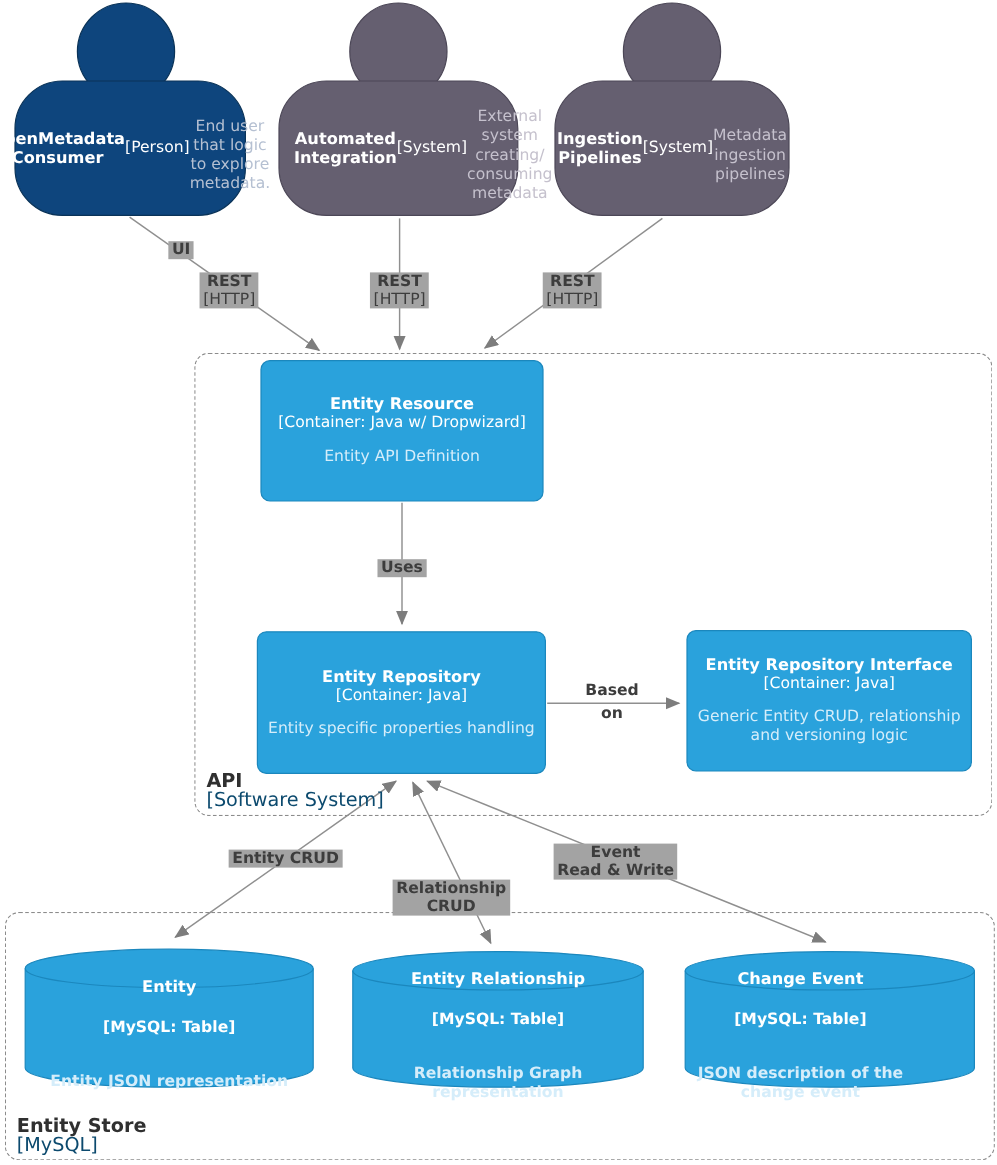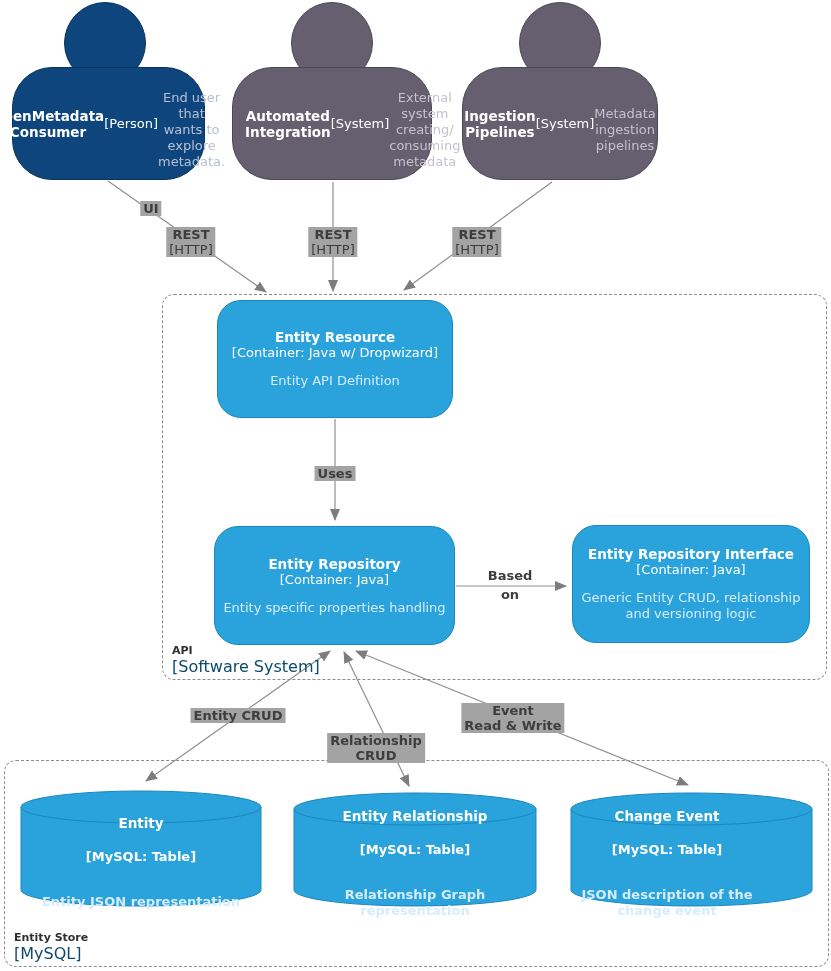--- a/index.html
+++ b/index.html
@@ -7,33 +7,33 @@
     position:relative;width:831px;height:971px;background:#fff;overflow:hidden;
     font-family:"DejaVu Sans","Liberation Sans",sans-serif;font-size:13px;color:#303030;
   }
   svg.edges{position:absolute;left:0;top:0;z-index:1;}
   svg.edges line{stroke:var(--c-line,#8F8F8F);stroke-width:1.2;}
   .arrowhead{fill:var(--c-arrow,#7D7D7D);}
 
   
   .boundary{position:absolute;border:1.5px dashed var(--c-boundary,#8C8C8C);border-radius:12px;z-index:2;}
   .blabel{position:absolute;left:9px;bottom:5px;}
-  .btitle{font-weight:bold;font-size:11px;line-height:18px;color:var(--c-boundary-text,#303030);}
+  .btitle{font-weight:bold;font-size:16px;line-height:18px;color:var(--c-boundary-text,#303030);}
   .bsub{font-size:16px;line-height:14px;color:#0c4a6e;}
 
   
   .head{position:absolute;width:82px;height:82px;border-radius:50%;z-index:3;box-sizing:border-box;}
   .pbody{position:absolute;border-radius:40px;z-index:4;box-sizing:border-box;
          display:flex;flex-direction:row;align-items:center;justify-content:center;
          text-align:center;padding:6px 12px;}
   .person-fill{background:var(--c-person,#0E457D);border:1px solid var(--c-person-border,#0A3358);}
   .ext-fill{background:var(--c-external,#655F70);border:1px solid var(--c-external-border,#4C4757);}
 
   
-  .cnt{position:absolute;border-radius:24px;z-index:4;box-sizing:border-box;
+  .cnt{position:absolute;border-radius:8px;z-index:4;box-sizing:border-box;
        background:var(--c-container,#2AA2DC);border:1px solid var(--c-container-border,#1B87BD);
        display:flex;flex-direction:column;align-items:center;justify-content:center;
        text-align:center;padding:4px 2px;}
 
   .ntitle{font-weight:bold;font-size:13.5px;line-height:16px;color:#fff;}
   .ntype{font-size:13px;line-height:15px;color:#fff;}
   .ndesc{font-size:13px;line-height:16px;margin-top:13px;}
   .desc-person{color:var(--c-desc-person,#B5C0D2);}
   .desc-ext{color:var(--c-desc-external,#C5C1CD);}
   .desc-blue{color:var(--c-desc-container,#D5EDFA);}
@@ -87,21 +87,21 @@
     <div class="blabel">
       <div class="btitle">Entity Store</div>
       <div class="bsub">[MySQL]</div>
     </div>
   </div>
 
   <div class="head person-fill" style="left:64px;top:2px;"></div>
   <div class="pbody person-fill" style="left:12px;top:67px;width:193px;height:113px;">
     <div class="ntitle">OpenMetadata Consumer</div>
     <div class="ntype">[Person]</div>
-    <div class="ndesc desc-person">End user that wants to explore metadata.</div>
+    <div class="ndesc desc-person">End user that logic to explore metadata.</div>
   </div>
 
   <div class="head ext-fill" style="left:291px;top:2px;"></div>
   <div class="pbody ext-fill" style="left:232px;top:67px;width:200px;height:113px;justify-content:space-between;">
     <div class="ntitle">Automated Integration</div>
     <div class="ntype">[System]</div>
     <div class="ndesc desc-ext">External system creating/ consuming metadata</div>
   </div>
 
   <div class="head ext-fill" style="left:519px;top:2px;"></div>

